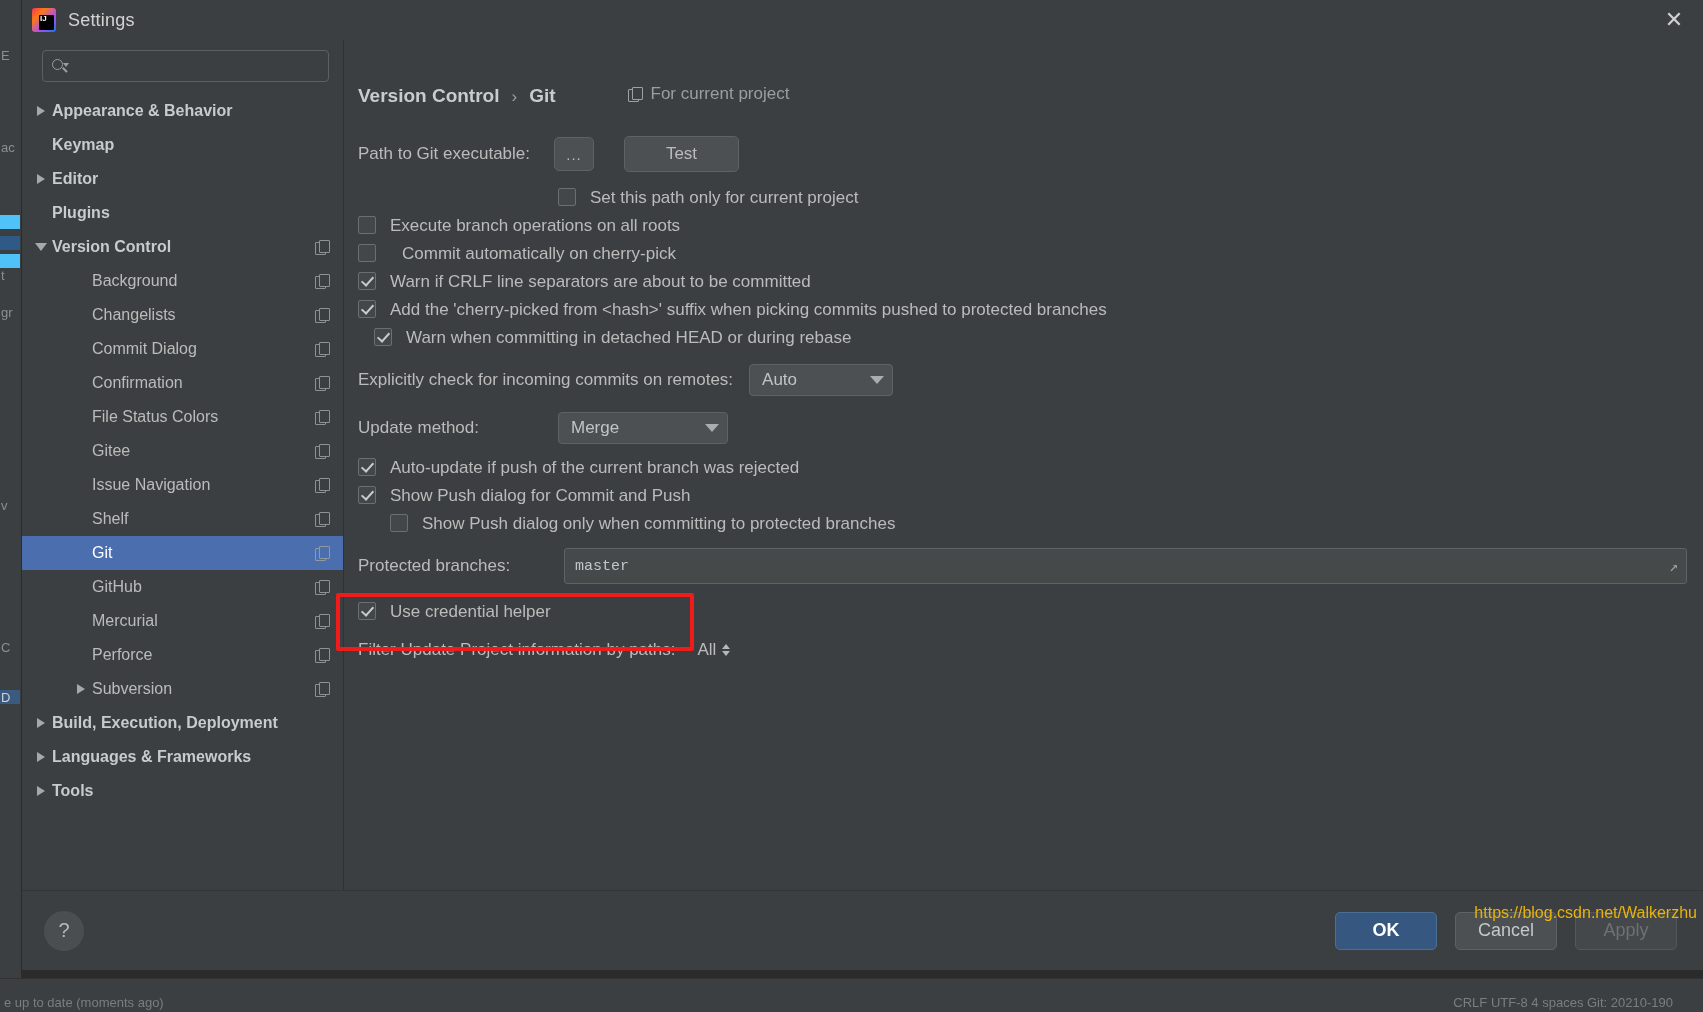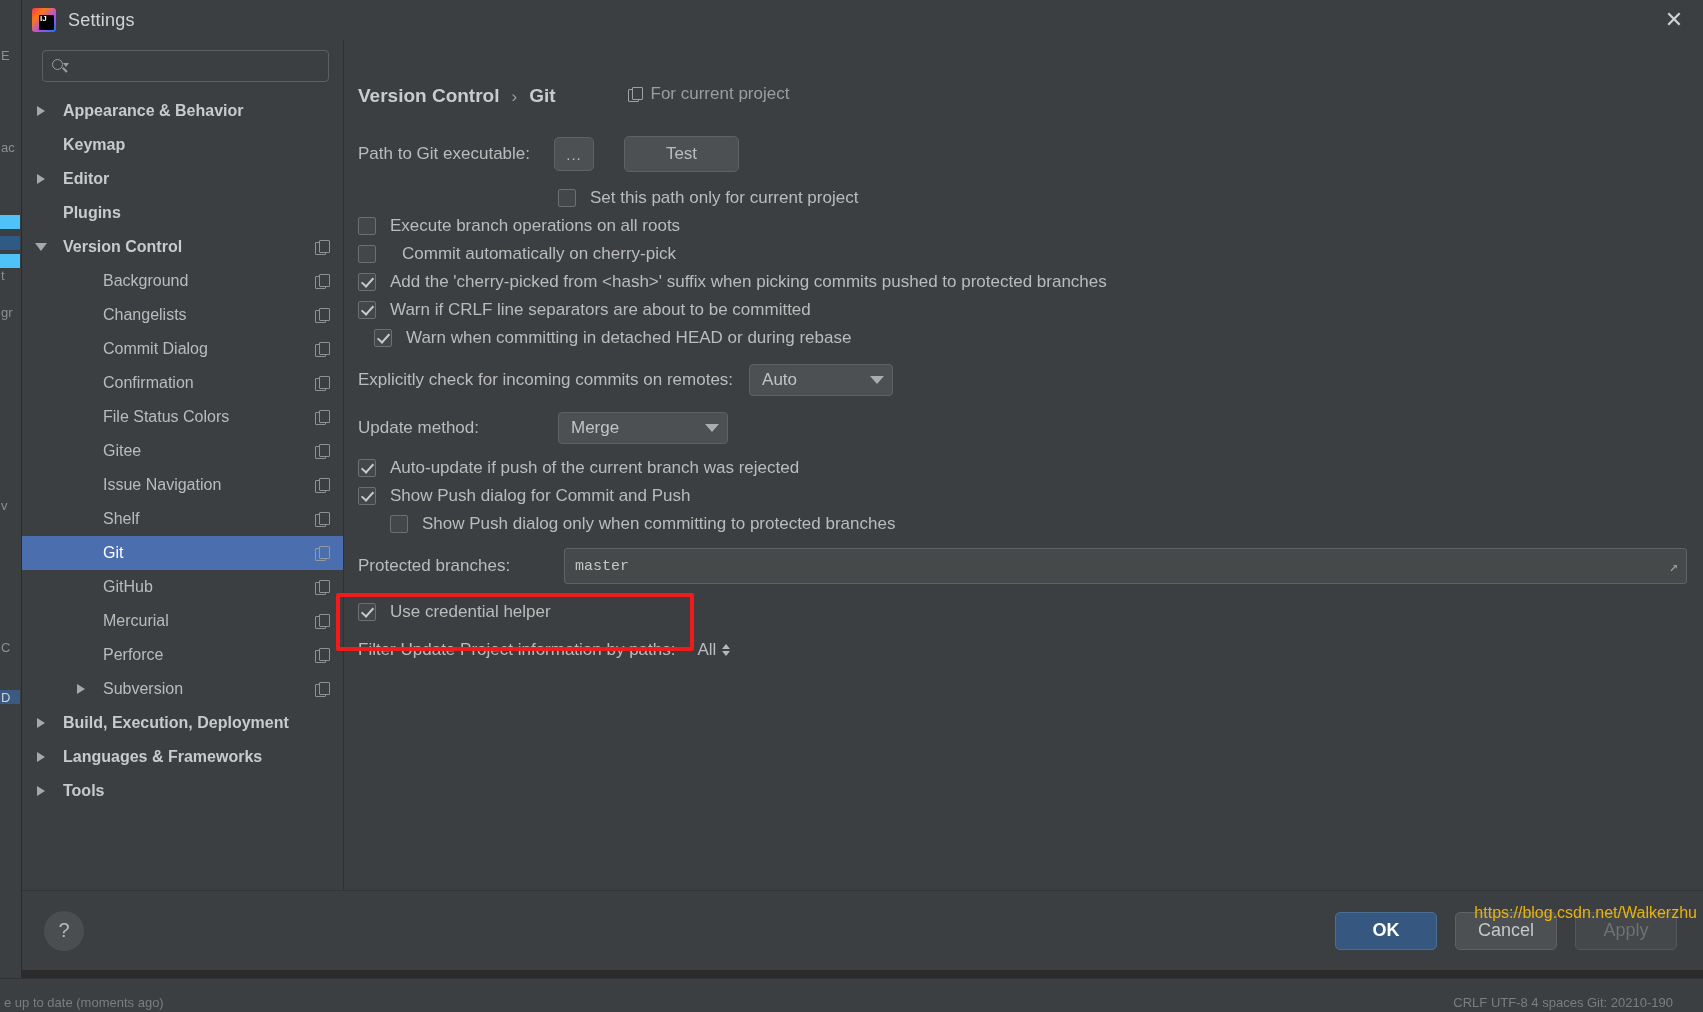--- a/index.html
+++ b/index.html
@@ -88,21 +88,20 @@
   }
   .search-input {
     flex: 1; background: transparent; border: 0; outline: 0;
     color: #bbbbbb; font-size: 14px; font-family: "Liberation Sans", sans-serif;
     padding-left: 4px;
   }
   .tree { flex: 1; overflow: hidden; padding-top: 6px; }
   .tree-row {
     height: 34px; display: flex; align-items: center; position: relative;
     padding-right: 14px;
-    gap: 11px;
   }
   .tree-row.selected { background: #4b6eaf; }
   .tri {
     width: 22px; flex: none; display: flex; align-items: center; justify-content: center;
   }
   .tri i {
     display: block; width: 0; height: 0;
     border-top: 5.5px solid transparent; border-bottom: 5.5px solid transparent;
     border-left: 8px solid #a5a9ac;
   }
@@ -155,21 +154,21 @@
     font-family: "Liberation Sans", sans-serif;
   }
   .btn {
     background: #4c5052; border: 1px solid #5e6264; border-radius: 5px;
     color: #bbbbbb; font-size: 17px; font-family: "Liberation Sans", sans-serif;
     display: flex; align-items: center; justify-content: center;
   }
   .btn.small { width: 40px; height: 34px; font-size: 15px; letter-spacing: 1px; }
   .btn.test { width: 115px; height: 36px; }
 
-  .cb-row { display: flex; align-items: center; margin-top: 8px; }
+  .cb-row { display: flex; margin-top: 8px; }
   .cb {
     width: 18px; height: 18px; border: 1.5px solid #6b6f72; border-radius: 2px;
     background: #43474a; flex: none; position: relative;
   }
   .cb.on::after {
     content: ""; position: absolute; left: 5px; top: 1px;
     width: 5px; height: 10px; border: solid #c8ccce;
     border-width: 0 2px 2px 0; transform: rotate(42deg);
   }
   .cb-text { margin-left: 14px; font-size: 17px; color: #bbbbbb; white-space: nowrap; }
@@ -410,25 +409,25 @@
             <div class="cb-row" style="margin-left: 0px;">
               <span class="cb"></span>
               <span class="cb-text">Execute branch operations on all roots</span>
             </div>
             <div class="cb-row" style="margin-left: 0px; gap: 12px;">
               <span class="cb"></span>
               <span class="cb-text">Commit automatically on cherry-pick</span>
             </div>
             <div class="cb-row" style="margin-left: 0px;">
               <span class="cb on"></span>
-              <span class="cb-text">Add the 'cherry-picked from &lt;hash&gt;' suffix when picking commits pushed to protected branches</span>
+              <span class="cb-text">Warn if CRLF line separators are about to be committed</span>
             </div>
             <div class="cb-row" style="margin-left: 0px;">
               <span class="cb on"></span>
-              <span class="cb-text">Warn if CRLF line separators are about to be committed</span>
+              <span class="cb-text">Add the 'cherry-picked from &lt;hash&gt;' suffix when picking commits pushed to protected branches</span>
             </div>
             <div class="cb-row" style="margin-left: 16px;">
               <span class="cb on"></span>
               <span class="cb-text">Warn when committing in detached HEAD or during rebase</span>
             </div>
           </div>
 
         <div class="row" style="margin-top:16px">
           <div class="lbl">Explicitly check for incoming commits on remotes:</div>
           <div class="combo" style="width:144px;margin-left:16px">

